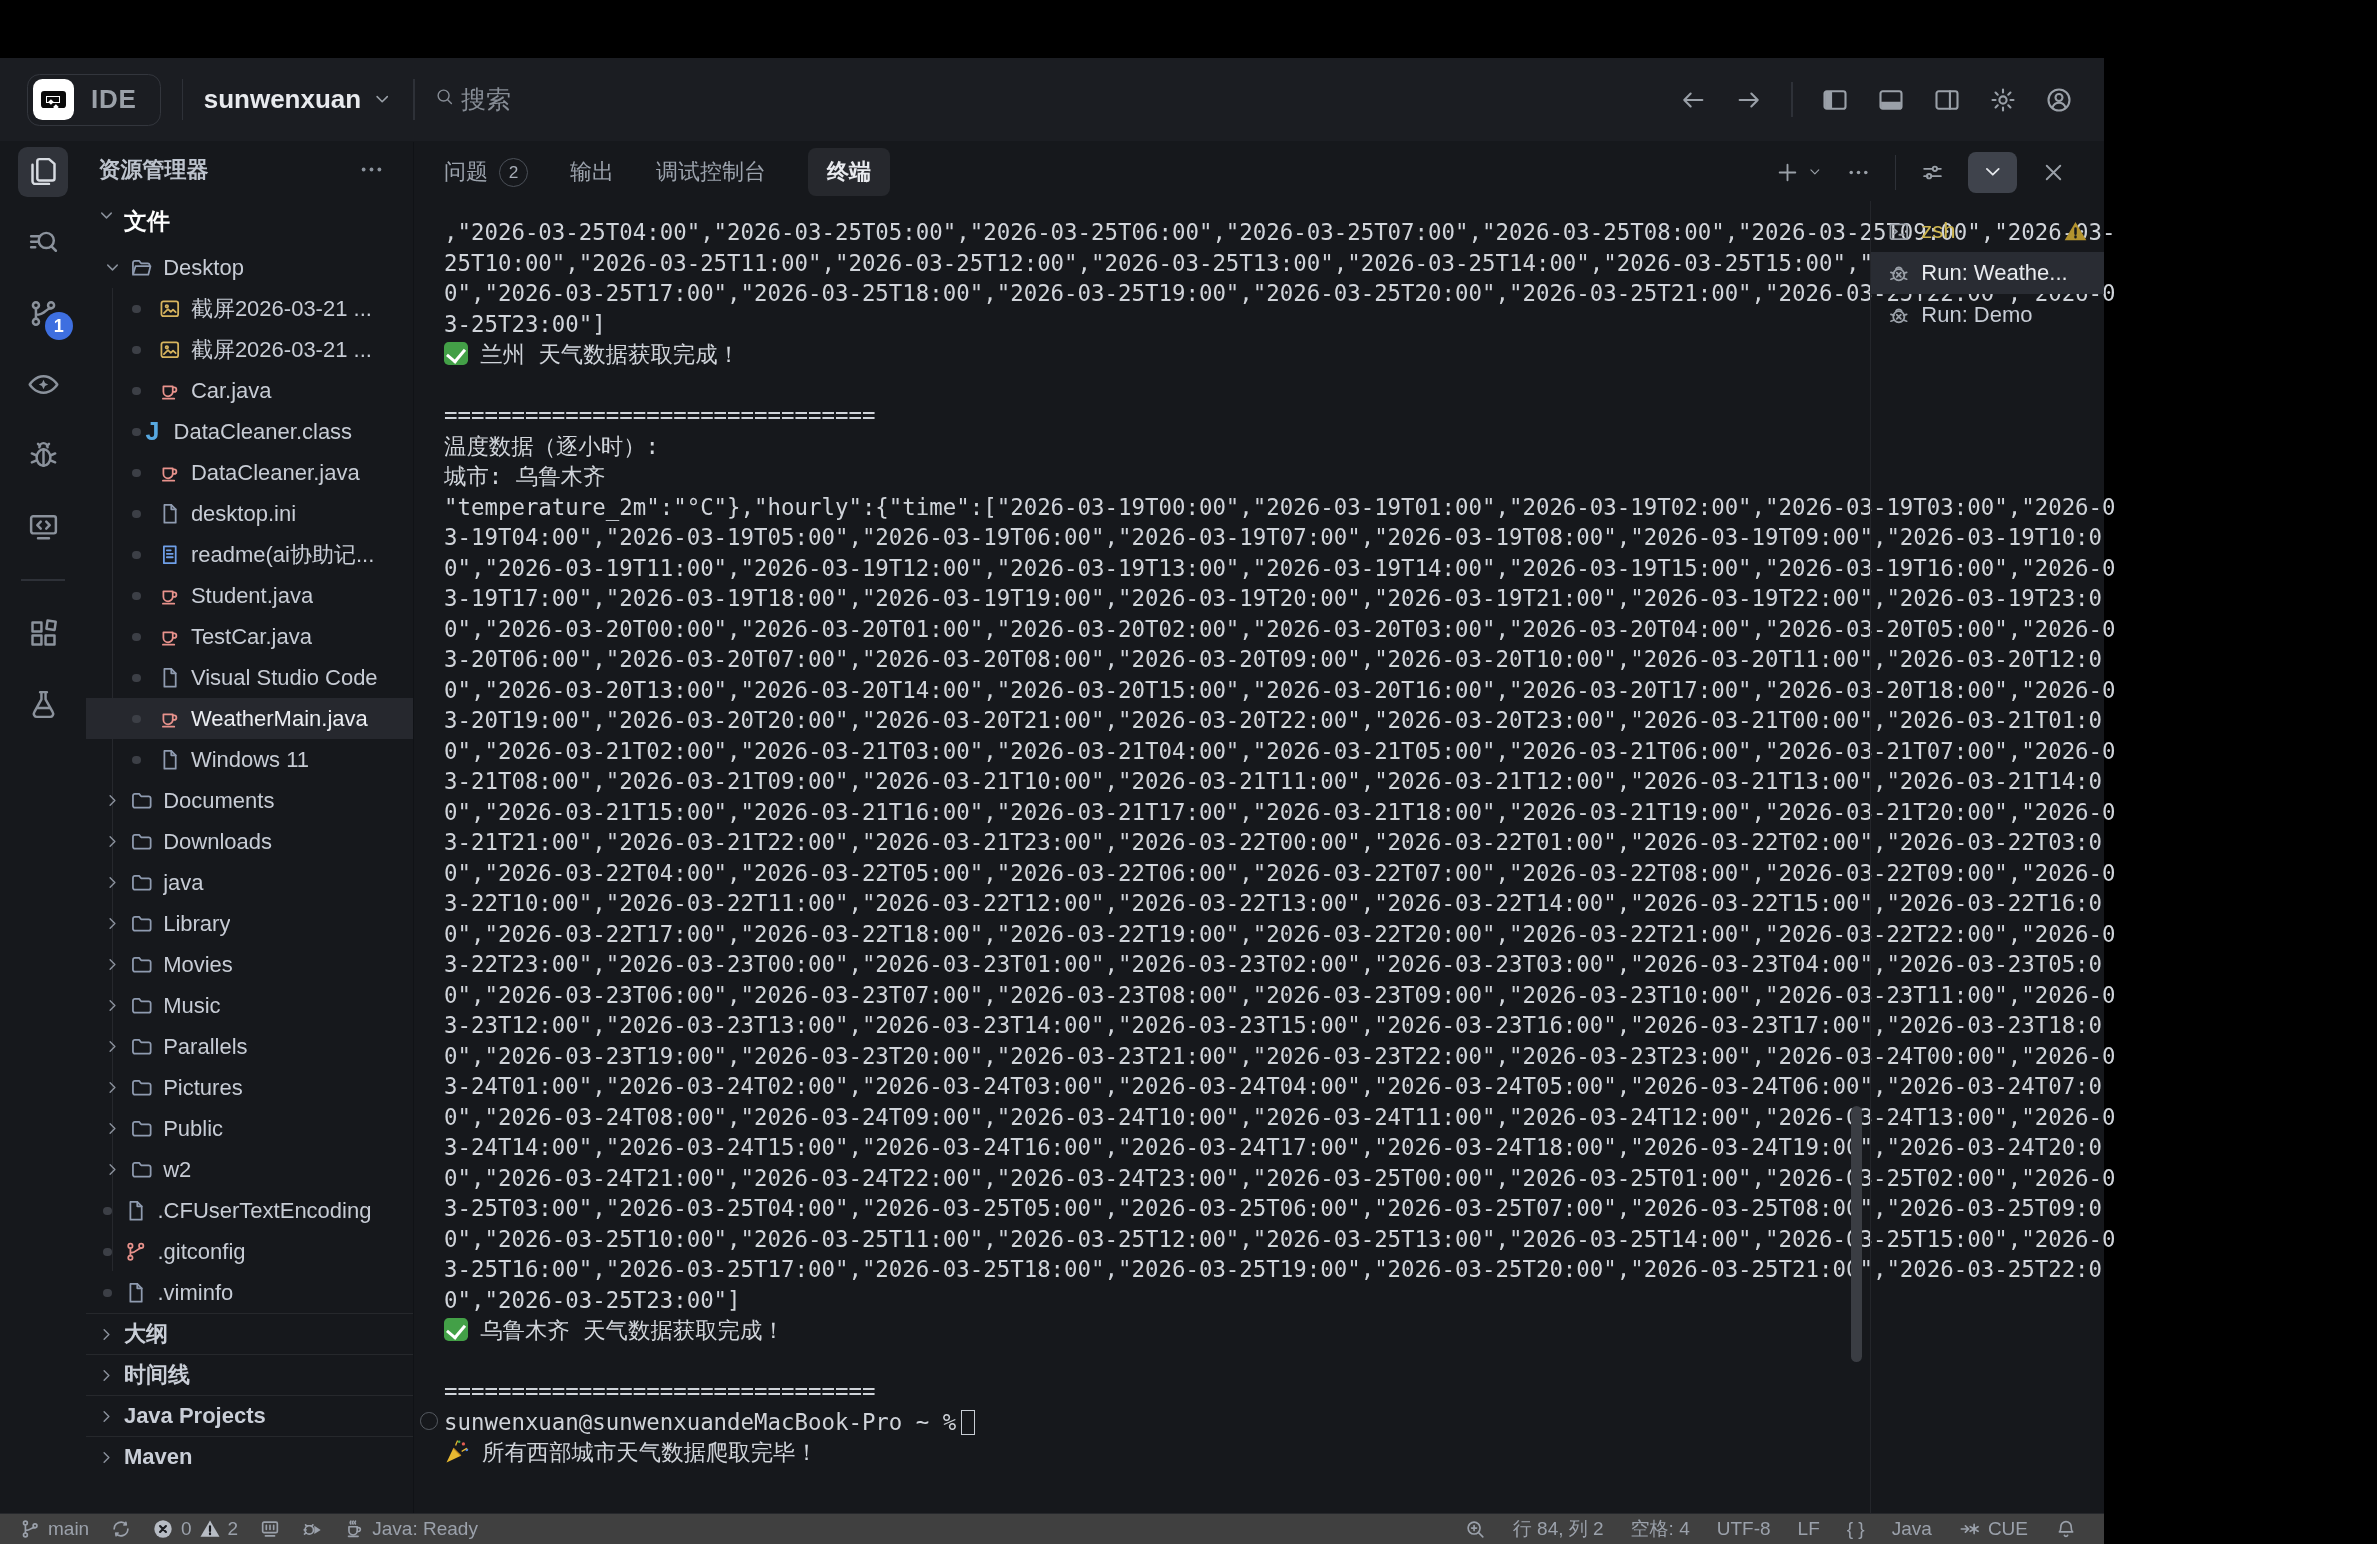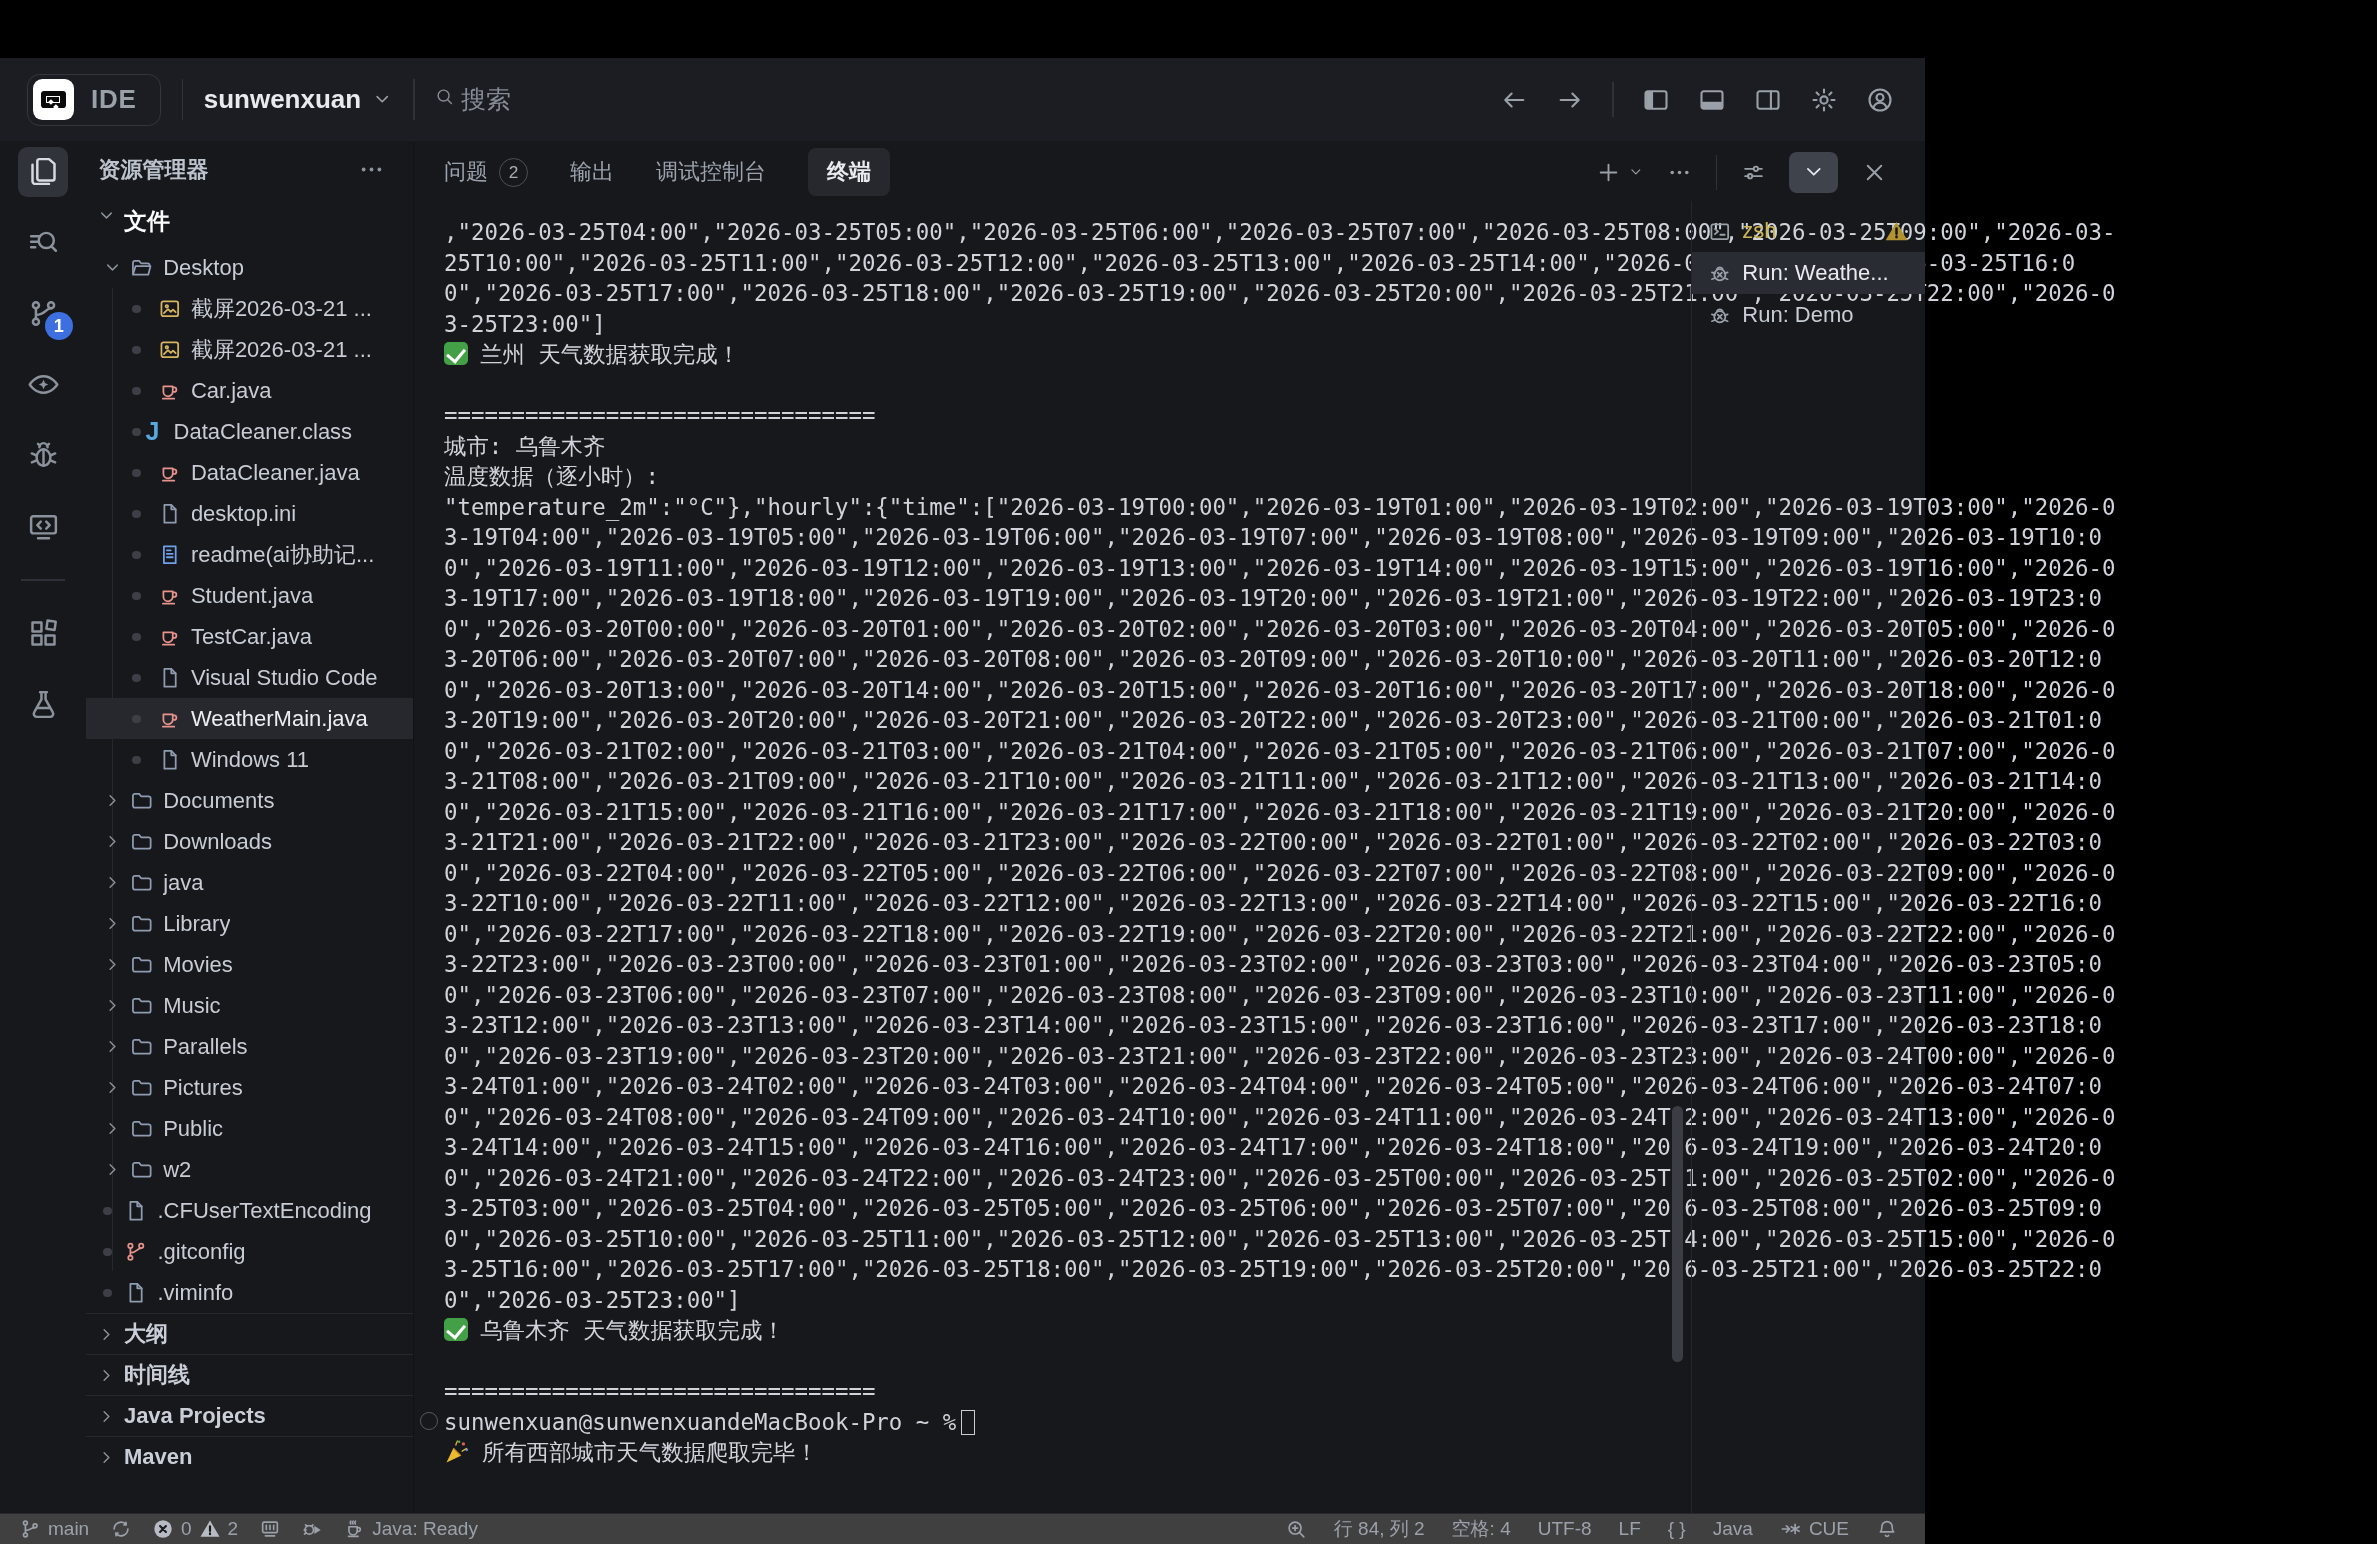--- a/index.html
+++ b/index.html
@@ -1,18 +1,18 @@
 <!DOCTYPE html>
 <html style="font-size:12.6px"><head>
 <meta charset="utf-8">
 <style>
   * { margin:0; padding:0; box-sizing:border-box; }
   html,body { background:#000; }
   body { width:2377px; height:1544px; overflow:hidden; font-family:"Liberation Sans", sans-serif; }
-  .app { position:absolute; top:0; left:0; width:1925px; height:1544px; background:#16181c; }
+  .app { position:absolute; top:0; left:0; width:2104px; height:1544px; background:#16181c; }
 
   svg.ic { display:block; fill:none; stroke:currentColor; stroke-width:1.8; stroke-linecap:round; stroke-linejoin:round; }
 
   
   .macstrip { position:absolute; top:0; left:0; width:100%; height:58px; background:#000; }
   .titlebar { position:absolute; top:58px; left:0; width:100%; height:83px; background:#1b1d22; display:flex; align-items:center; }
   .logo-group { display:flex; align-items:center; margin-left:27px; height:52px; padding:0 23.6px 0 4.7px; border:1.6px solid #33363d; border-radius:12.6px; }
   .logo-sq { width:41px; height:41px; background:#fff; border-radius:9.4px; display:flex; align-items:center; justify-content:center; }
   .logo-face { position:relative; width:25px; height:17.3px; border:3.1px solid #0a0a0a; border-radius:3.1px; background:#0a0a0a; }
   .logo-face::before { content:''; position:absolute; left:2.4px; top:2.4px; right:2.4px; bottom:2.4px; background:#0a0a0a; border:1.6px solid #fff; }
@@ -667,22 +667,22 @@
             <use href="#i-x"></use>
           </svg>
       </div>
     </div>
 
     <div class="term">
       <div class="tline wrap">,"2026-03-25T04:00","2026-03-25T05:00","2026-03-25T06:00","2026-03-25T07:00","2026-03-25T08:00","2026-03-25T09:00","2026-03-25T10:00","2026-03-25T11:00","2026-03-25T12:00","2026-03-25T13:00","2026-03-25T14:00","2026-03-25T15:00","2026-03-25T16:00","2026-03-25T17:00","2026-03-25T18:00","2026-03-25T19:00","2026-03-25T20:00","2026-03-25T21:00","2026-03-25T22:00","2026-03-25T23:00"]</div>
       <div class="tline"><span class="check"></span><span>兰州 天气数据获取完成！</span></div>
       <div class="tline"></div>
       <div class="tline">================================</div>
+      <div class="tline">温度数据（逐小时）:</div>
       <div class="tline">城市: 乌鲁木齐</div>
-      <div class="tline">温度数据（逐小时）:</div>
       <div class="tline wrap">"temperature_2m":"°C"},"hourly":{"time":["2026-03-19T00:00","2026-03-19T01:00","2026-03-19T02:00","2026-03-19T03:00","2026-03-19T04:00","2026-03-19T05:00","2026-03-19T06:00","2026-03-19T07:00","2026-03-19T08:00","2026-03-19T09:00","2026-03-19T10:00","2026-03-19T11:00","2026-03-19T12:00","2026-03-19T13:00","2026-03-19T14:00","2026-03-19T15:00","2026-03-19T16:00","2026-03-19T17:00","2026-03-19T18:00","2026-03-19T19:00","2026-03-19T20:00","2026-03-19T21:00","2026-03-19T22:00","2026-03-19T23:00","2026-03-20T00:00","2026-03-20T01:00","2026-03-20T02:00","2026-03-20T03:00","2026-03-20T04:00","2026-03-20T05:00","2026-03-20T06:00","2026-03-20T07:00","2026-03-20T08:00","2026-03-20T09:00","2026-03-20T10:00","2026-03-20T11:00","2026-03-20T12:00","2026-03-20T13:00","2026-03-20T14:00","2026-03-20T15:00","2026-03-20T16:00","2026-03-20T17:00","2026-03-20T18:00","2026-03-20T19:00","2026-03-20T20:00","2026-03-20T21:00","2026-03-20T22:00","2026-03-20T23:00","2026-03-21T00:00","2026-03-21T01:00","2026-03-21T02:00","2026-03-21T03:00","2026-03-21T04:00","2026-03-21T05:00","2026-03-21T06:00","2026-03-21T07:00","2026-03-21T08:00","2026-03-21T09:00","2026-03-21T10:00","2026-03-21T11:00","2026-03-21T12:00","2026-03-21T13:00","2026-03-21T14:00","2026-03-21T15:00","2026-03-21T16:00","2026-03-21T17:00","2026-03-21T18:00","2026-03-21T19:00","2026-03-21T20:00","2026-03-21T21:00","2026-03-21T22:00","2026-03-21T23:00","2026-03-22T00:00","2026-03-22T01:00","2026-03-22T02:00","2026-03-22T03:00","2026-03-22T04:00","2026-03-22T05:00","2026-03-22T06:00","2026-03-22T07:00","2026-03-22T08:00","2026-03-22T09:00","2026-03-22T10:00","2026-03-22T11:00","2026-03-22T12:00","2026-03-22T13:00","2026-03-22T14:00","2026-03-22T15:00","2026-03-22T16:00","2026-03-22T17:00","2026-03-22T18:00","2026-03-22T19:00","2026-03-22T20:00","2026-03-22T21:00","2026-03-22T22:00","2026-03-22T23:00","2026-03-23T00:00","2026-03-23T01:00","2026-03-23T02:00","2026-03-23T03:00","2026-03-23T04:00","2026-03-23T05:00","2026-03-23T06:00","2026-03-23T07:00","2026-03-23T08:00","2026-03-23T09:00","2026-03-23T10:00","2026-03-23T11:00","2026-03-23T12:00","2026-03-23T13:00","2026-03-23T14:00","2026-03-23T15:00","2026-03-23T16:00","2026-03-23T17:00","2026-03-23T18:00","2026-03-23T19:00","2026-03-23T20:00","2026-03-23T21:00","2026-03-23T22:00","2026-03-23T23:00","2026-03-24T00:00","2026-03-24T01:00","2026-03-24T02:00","2026-03-24T03:00","2026-03-24T04:00","2026-03-24T05:00","2026-03-24T06:00","2026-03-24T07:00","2026-03-24T08:00","2026-03-24T09:00","2026-03-24T10:00","2026-03-24T11:00","2026-03-24T12:00","2026-03-24T13:00","2026-03-24T14:00","2026-03-24T15:00","2026-03-24T16:00","2026-03-24T17:00","2026-03-24T18:00","2026-03-24T19:00","2026-03-24T20:00","2026-03-24T21:00","2026-03-24T22:00","2026-03-24T23:00","2026-03-25T00:00","2026-03-25T01:00","2026-03-25T02:00","2026-03-25T03:00","2026-03-25T04:00","2026-03-25T05:00","2026-03-25T06:00","2026-03-25T07:00","2026-03-25T08:00","2026-03-25T09:00","2026-03-25T10:00","2026-03-25T11:00","2026-03-25T12:00","2026-03-25T13:00","2026-03-25T14:00","2026-03-25T15:00","2026-03-25T16:00","2026-03-25T17:00","2026-03-25T18:00","2026-03-25T19:00","2026-03-25T20:00","2026-03-25T21:00","2026-03-25T22:00","2026-03-25T23:00"]</div>
       <div class="tline"><span class="check"></span><span>乌鲁木齐 天气数据获取完成！</span></div>
       <div class="tline"></div>
       <div class="tline">================================</div>
       <div class="tline promptline"><span>sunwenxuan@sunwenxuandeMacBook-Pro ~ %</span><span class="cursor"></span></div>
       <div class="tline"><svg class="party" viewBox="0 0 32 32">
             <use href="#i-party"></use>
           </svg><span>所有西部城市天气数据爬取完毕！</span></div>
     </div>
 

